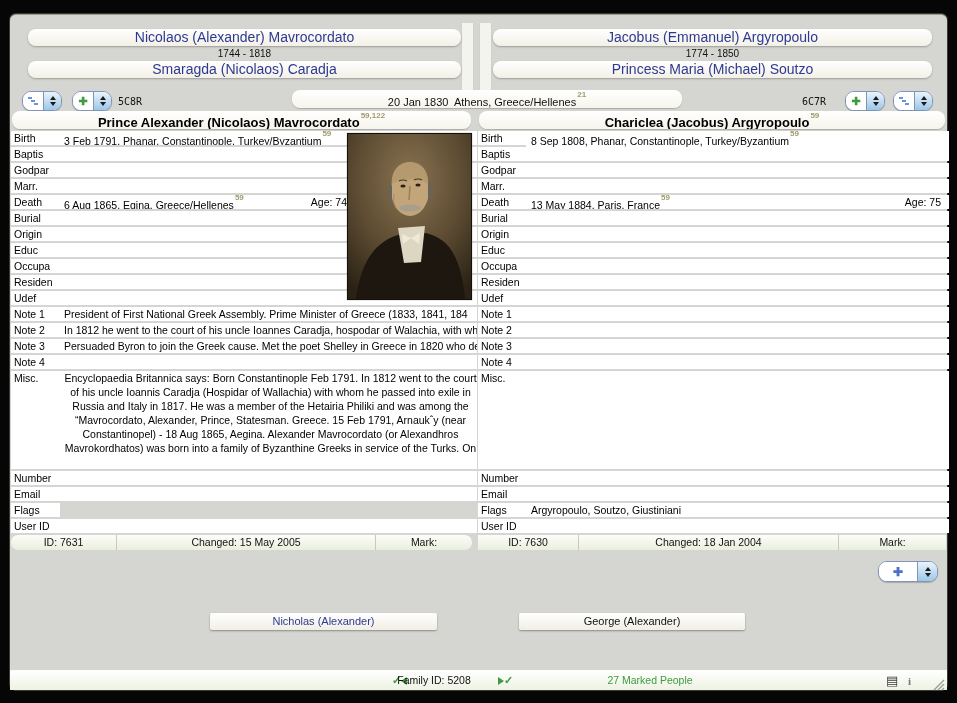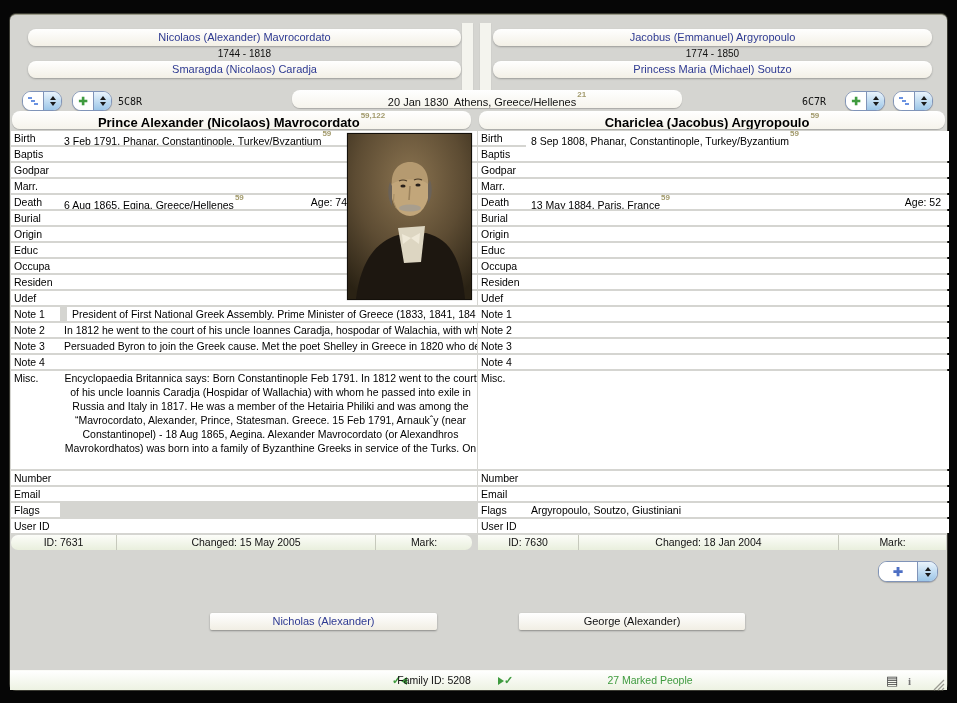--- a/index.html
+++ b/index.html
@@ -3,21 +3,21 @@
 <meta charset="utf-8">
 <style>
   html,body{margin:0;padding:0;background:#000;}
   #stage{position:relative;width:957px;height:703px;background:#060606;overflow:hidden;
          font-family:"Liberation Sans",sans-serif;}
   .abs{position:absolute;}
   #window{position:absolute;left:10px;top:14px;width:937px;height:675px;background:#d5d5d1;
           border-radius:6px;border-top:1px solid #9a9a88;box-shadow:0 0 0 1px #3a3a32;}
   
   .pbtn{background:linear-gradient(#ffffff,#f3f0e6);border-radius:8px;text-align:center;
-        font-size:11px;line-height:17px;color:#2e3a92;box-shadow:0 1px 2px rgba(0,0,0,.28);
+        font-size:14px;line-height:17px;color:#2e3a92;box-shadow:0 1px 2px rgba(0,0,0,.28);
         white-space:nowrap;overflow:hidden;}
   .years{font-size:10px;color:#111;text-align:center;line-height:12px;}
   .stem{background:#f4f4ee;box-shadow:0 1px 1px rgba(0,0,0,.15);}
   
   .seg-btn{height:18px;border:1px solid #8094b8;border-radius:9px;background:#fff;
            display:flex;overflow:hidden;box-shadow:0 1px 1px rgba(0,0,0,.2);}
   .seg-icon{width:20px;display:flex;align-items:center;justify-content:center;background:#fff;}
   .seg-step{width:17px;border-left:1px solid #8094b8;
             background:linear-gradient(#eaf4fc,#9cc6e8);display:flex;flex-direction:column;
             align-items:center;justify-content:center;}
@@ -143,21 +143,21 @@
         <div class="abs fvalue" style="left: 48px; top: 96px; width: 413px; height: 14px;"><span></span></div>
         <div class="abs flabel" style="left: 0px; top: 112px; width: 46px; height: 14px;">Educ</div>
         <div class="abs fvalue" style="left: 48px; top: 112px; width: 413px; height: 14px;"><span></span></div>
         <div class="abs flabel" style="left: 0px; top: 128px; width: 46px; height: 14px;">Occupa</div>
         <div class="abs fvalue" style="left: 48px; top: 128px; width: 413px; height: 14px;"><span></span></div>
         <div class="abs flabel" style="left: 0px; top: 144px; width: 46px; height: 14px;">Residen</div>
         <div class="abs fvalue" style="left: 48px; top: 144px; width: 413px; height: 14px;"><span></span></div>
         <div class="abs flabel" style="left: 0px; top: 160px; width: 46px; height: 14px;">Udef</div>
         <div class="abs fvalue" style="left: 48px; top: 160px; width: 413px; height: 14px;"><span></span></div>
         <div class="abs flabel" style="left: 0px; top: 176px; width: 46px; height: 14px;">Note 1</div>
-        <div class="abs fvalue" style="left: 56px; top: 176px; width: 413px; height: 14px;"><span>President of First National Greek Assembly. Prime Minister of Greece (1833, 1841, 184</span></div>
+        <div class="abs fvalue" style="left: 48px; top: 176px; width: 413px; height: 14px;"><span>President of First National Greek Assembly. Prime Minister of Greece (1833, 1841, 184</span></div>
         <div class="abs flabel" style="left: 0px; top: 192px; width: 46px; height: 14px;">Note 2</div>
         <div class="abs fvalue" style="left: 48px; top: 192px; width: 413px; height: 14px;"><span>In 1812 he went to the court of his uncle Ioannes Caradja, hospodar of Walachia, with who</span></div>
         <div class="abs flabel" style="left: 0px; top: 208px; width: 46px; height: 14px;">Note 3</div>
         <div class="abs fvalue" style="left: 48px; top: 208px; width: 413px; height: 14px;"><span>Persuaded Byron to join the Greek cause. Met the poet Shelley in Greece in 1820 who dedi</span></div>
         <div class="abs flabel" style="left: 0px; top: 224px; width: 46px; height: 14px;">Note 4</div>
         <div class="abs fvalue" style="left: 48px; top: 224px; width: 413px; height: 14px;"><span></span></div>
         <div class="abs flabel" style="left: 0px; top: 240px; width: 46px; height: 98px;">Misc.</div>
         <div class="abs fvalue tall" style="left: 48px; top: 240px; width: 413px; height: 98px; text-align: center;">
           <div class="misc-line">Encyclopaedia Britannica says: Born Constantinople Feb 1791. In 1812 went to the court</div>
           <div class="misc-line">of his uncle Ioannis Caradja (Hospidar of Wallachia) with whom he passed into exile in</div>
@@ -177,21 +177,21 @@
   <div class="abs" id="panel-right" style="left:468px;top:116px;width:468px;height:404px;">
         <div class="abs flabel" style="left: 0px; top: 0px; width: 46px; height: 14px;">Birth</div>
         <div class="abs fvalue" style="left: 48px; top: 0px; width: 418px; height: 26px;"><span>8 Sep 1808, Phanar, Constantinople, Turkey/Byzantium</span><sup class="cite">59</sup></div>
         <div class="abs flabel" style="left: 0px; top: 16px; width: 46px; height: 14px;">Baptis</div>
         <div class="abs fvalue" style="left: 48px; top: 16px; width: 418px; height: 14px;"><span></span></div>
         <div class="abs flabel" style="left: 0px; top: 32px; width: 46px; height: 14px;">Godpar</div>
         <div class="abs fvalue" style="left: 48px; top: 32px; width: 418px; height: 14px;"><span></span></div>
         <div class="abs flabel" style="left: 0px; top: 48px; width: 46px; height: 14px;">Marr.</div>
         <div class="abs fvalue" style="left: 48px; top: 48px; width: 418px; height: 14px;"><span></span></div>
         <div class="abs flabel" style="left: 0px; top: 64px; width: 46px; height: 14px;">Death</div>
-        <div class="abs fvalue" style="left: 48px; top: 64px; width: 418px; height: 14px;"><span>13 May 1884, Paris, France</span><sup class="cite">59</sup><span class="age" style="right: 8px;">Age: 52</span></div>
+        <div class="abs fvalue" style="left: 48px; top: 64px; width: 418px; height: 14px;"><span>13 May 1884, Paris, France</span><sup class="cite">59</sup><span class="age" style="right: 8px;">Age: 75</span></div>
         <div class="abs flabel" style="left: 0px; top: 80px; width: 46px; height: 14px;">Burial</div>
         <div class="abs fvalue" style="left: 48px; top: 80px; width: 418px; height: 14px;"><span></span></div>
         <div class="abs flabel" style="left: 0px; top: 96px; width: 46px; height: 14px;">Origin</div>
         <div class="abs fvalue" style="left: 48px; top: 96px; width: 418px; height: 14px;"><span></span></div>
         <div class="abs flabel" style="left: 0px; top: 112px; width: 46px; height: 14px;">Educ</div>
         <div class="abs fvalue" style="left: 48px; top: 112px; width: 418px; height: 14px;"><span></span></div>
         <div class="abs flabel" style="left: 0px; top: 128px; width: 46px; height: 14px;">Occupa</div>
         <div class="abs fvalue" style="left: 48px; top: 128px; width: 418px; height: 14px;"><span></span></div>
         <div class="abs flabel" style="left: 0px; top: 144px; width: 46px; height: 14px;">Residen</div>
         <div class="abs fvalue" style="left: 48px; top: 144px; width: 418px; height: 14px;"><span></span></div>

